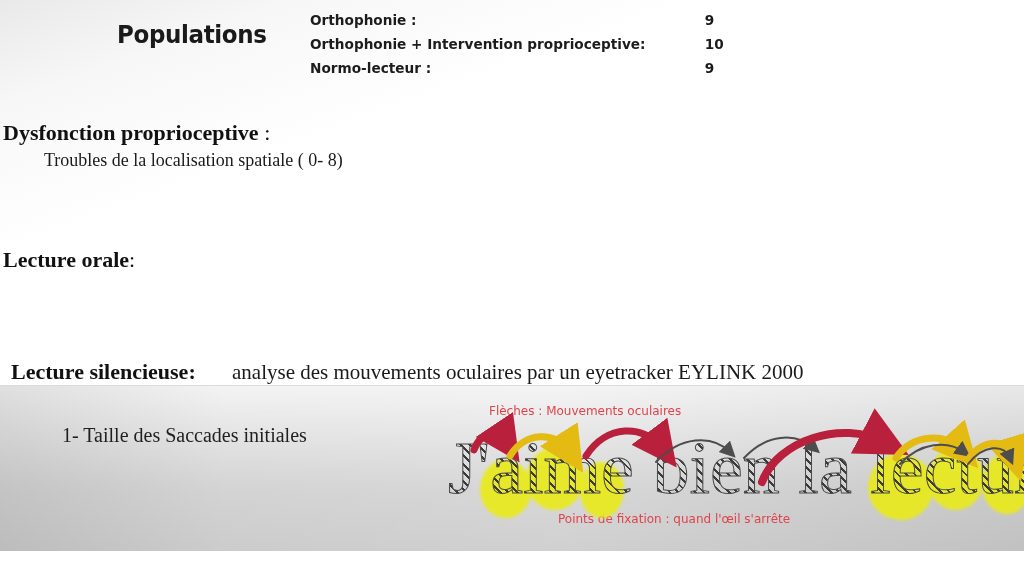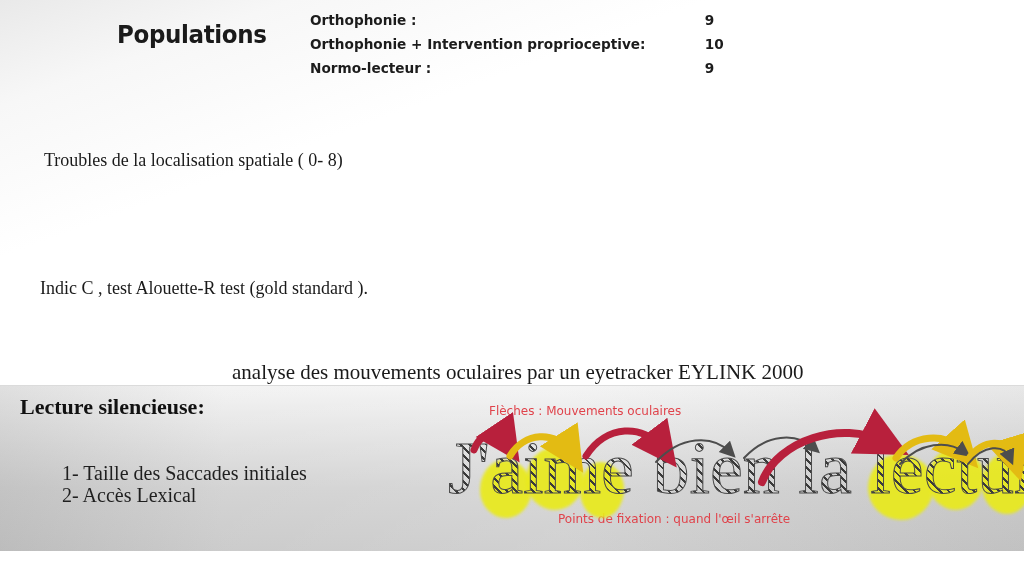--- a/index.html
+++ b/index.html
@@ -206,29 +206,33 @@
     <div class="pop-row">
       <span class="pop-label">Orthophonie + Intervention proprioceptive:</span>
       <span class="pop-value">10</span>
     </div>
     <div class="pop-row">
       <span class="pop-label">Normo-lecteur :</span>
       <span class="pop-value">9</span>
     </div>
   </div>
 
+  <div class="sec-head" style="left:3px; top:120px;">
+    <span>Dysfonction proprioceptive</span><span class="thin"> :</span>
+  </div>
   <div class="sub-line" style="left:44px; top:150px;">Troubles de la localisation spatiale ( 0- 8)</div>
 
-  <div class="sub-line" style="left:40px; top:278px;">Indic C , test Alouette-R test (gold standard ).</div>
-
-  <div class="sec-head" style="left:20px; top:359px;margin-top:35px;">Lecture silencieuse:</div>
+  <div class="sec-head" style="left:3px; top:247px;">
+    <span>Lecture orale</span><span class="thin">:</span>
+  </div>
+
+  <div class="sec-head" style="left:11px; top:359px;">Lecture silencieuse:</div>
   <div class="inline-run" style="left:232px; top:360px;">analyse des mouvements oculaires par un eyetracker EYLINK 2000</div>
 
-  <div class="num-item" style="left:62px; top:424px;margin-top:38px;">1- Taille des Saccades initiales</div>
-  <div class="num-item" style="left:62px; top:484px;">2- Accès Lexical</div>
+  <div class="num-item" style="left:62px; top:424px;">1- Taille des Saccades initiales</div>
 
   <div class="annot" style="left:489px; top:403px;">Flèches : Mouvements oculaires</div>
   <div class="annot" style="left:558px; top:511px;">Points de fixation : quand l'œil s'arrête</div>
 
   <div id="eyetrack">
 
     <div class="et-blobs">
       <div class="blob" style="left:32px;  top:42px; width:52px; height:58px;"></div>
       <div class="blob" style="left:78px;  top:30px; width:58px; height:62px;"></div>
       <div class="blob" style="left:132px; top:44px; width:44px; height:56px;"></div>

